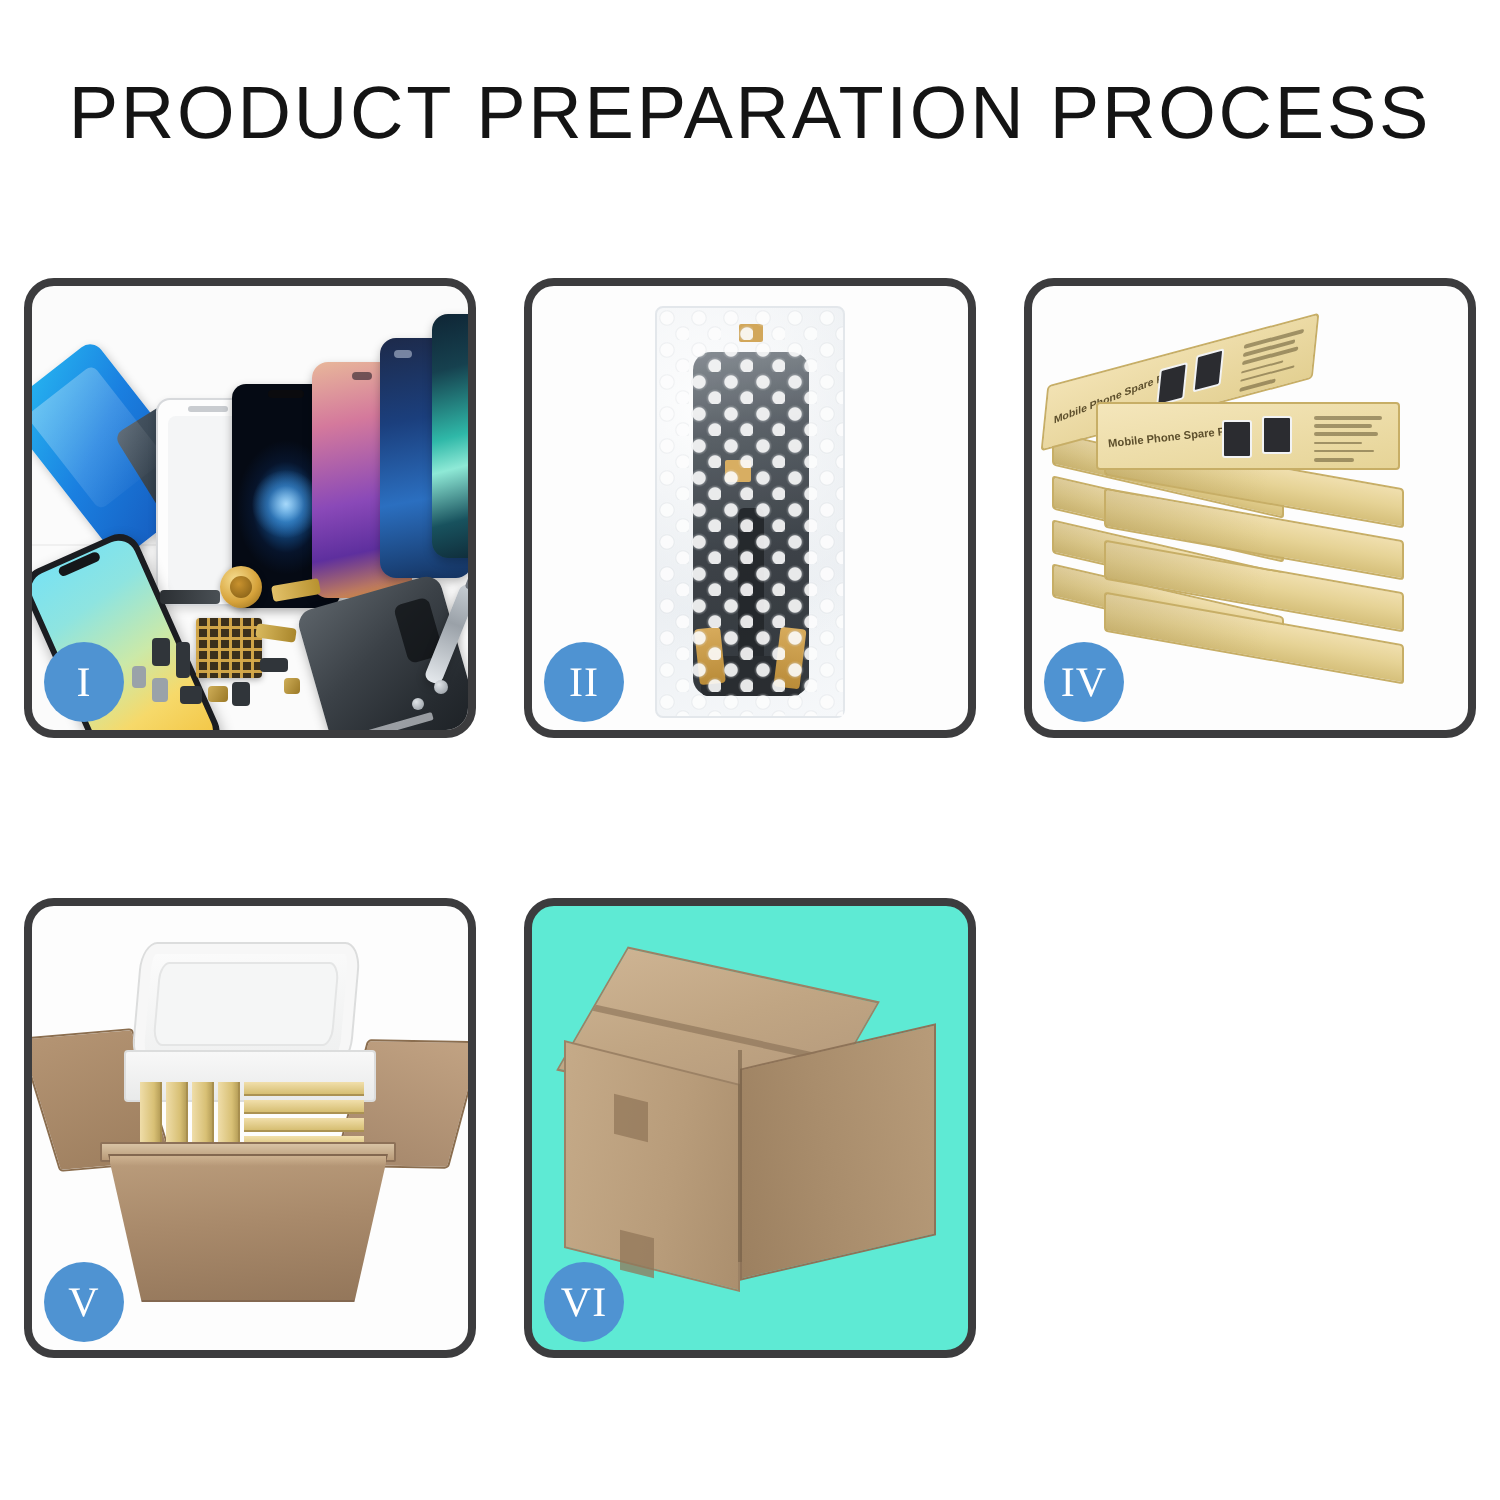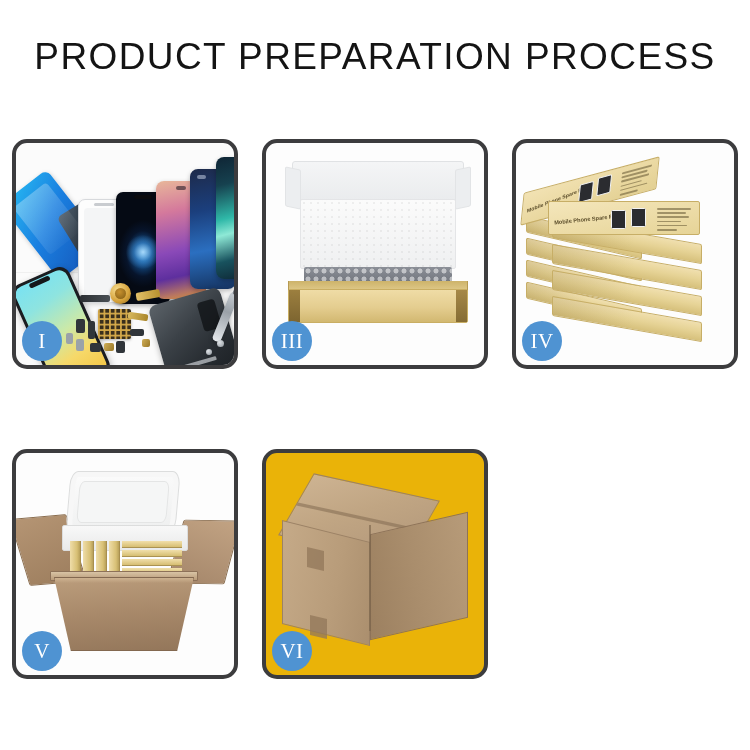--- a/index.html
+++ b/index.html
@@ -467,21 +467,21 @@
     position:absolute; left:0; top:0; width:100%; height:5px;
     background:linear-gradient(180deg,#cdb290,#b1937200);
   }
   .p5 .cartonlip{
     position:absolute; left:34px; top:118px; width:148px; height:10px;
     background:linear-gradient(180deg,#d8c3a4,#b89a78);
     border:1px solid #8d7158; border-radius:1px;
   }
 
   
-  .p6{ background:#eab308; }
+  .p6{ background:#5eead4; }
   .p6 .top{
     position:absolute; left:22px; top:34px; width:142px; height:62px;
     background:linear-gradient(150deg,#cdb392 0%,#c0a583 45%,#b2977a 100%);
     transform:skewX(-30deg) skewY(11deg);
     border:1px solid #9c8265;
   }
   .p6 .top .seam{
     position:absolute; left:0; right:0; top:47%; height:3px;
     background:rgba(130,106,80,.55);
   }
@@ -566,31 +566,38 @@
       <div class="pt g" style="left:126px;top:196px;width:8px;height:8px;"></div>
       <div class="pt l" style="left:50px;top:190px;width:7px;height:11px;"></div>
 
       <div class="sd"></div>
       <div class="screw"></div>
       <div class="screw b"></div>
     </div>
     <div class="badge">I</div>
   </div>
 
-
-  <div class="panel p3">
+  <div class="panel p2">
     <div class="panel-photo">
-      <div class="lidback"></div>
-      <div class="foam"></div>
-      <div class="wrap"></div>
-      <div class="boxinner"></div>
-      <div class="boxfront"></div>
+      <div class="bag">
+        <div class="part">
+          <span class="neck"></span>
+            <span class="foot"></span>
+        </div>
+        <div class="tapeA"></div>
+        <div class="tapeB"></div>
+        <div class="tapeC"></div>
+        <div class="tapeD"></div>
+        <div class="bubbles2"></div>
+        <div class="bubbles"></div>
+      </div>
     </div>
-    <div class="badge">III</div>
+    <div class="badge">II</div>
   </div>
+
 
   <div class="panel p4">
     <div class="panel-photo stack">
       <div class="kbox bl5">
           <i class="shadeL"></i>
         </div>
       <div class="kbox bl4">
           <i class="shadeL"></i>
         </div>
       <div class="kbox bl3">

